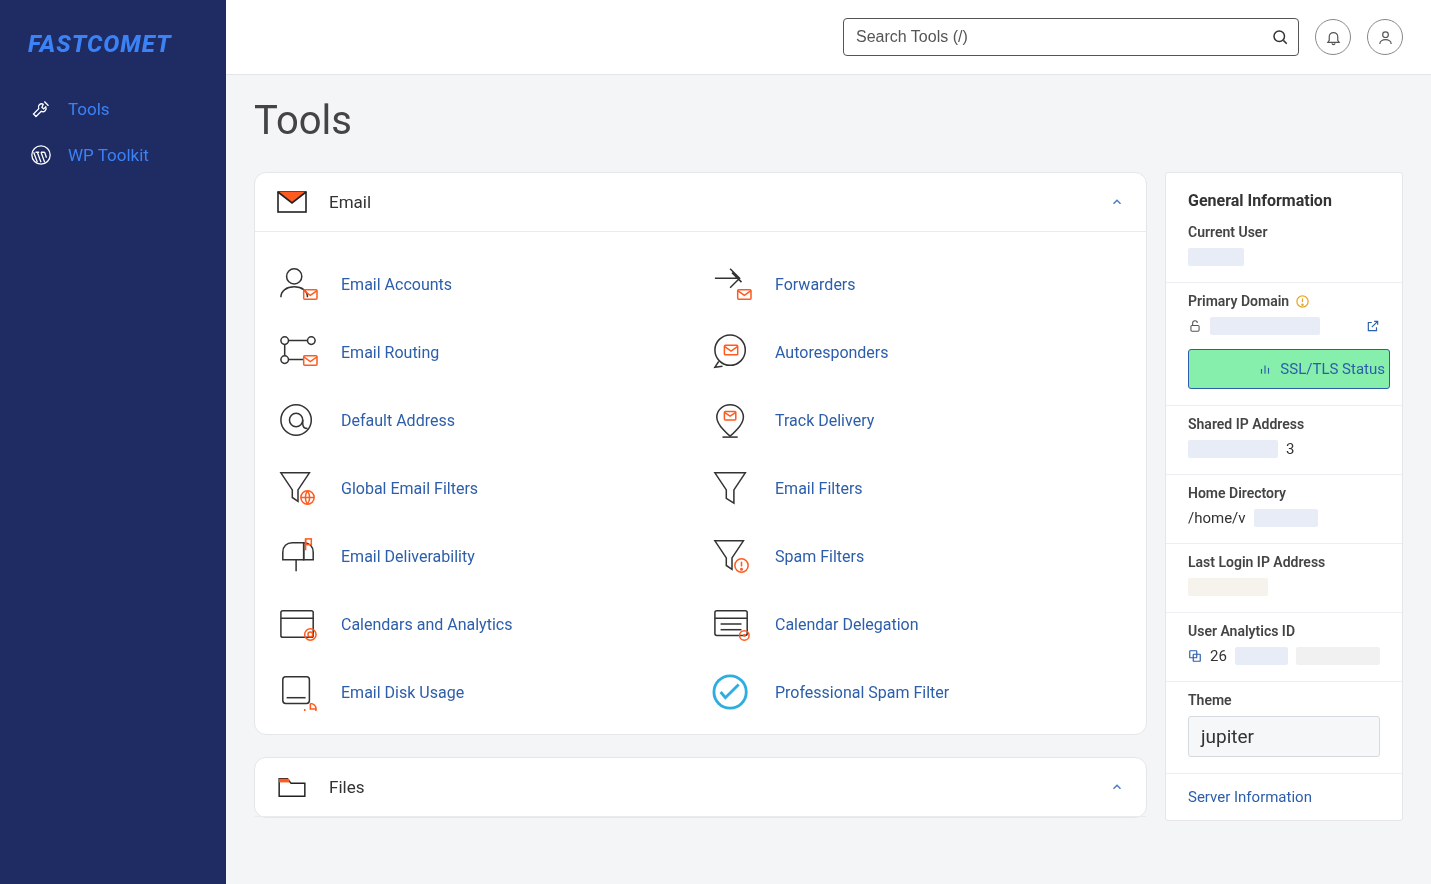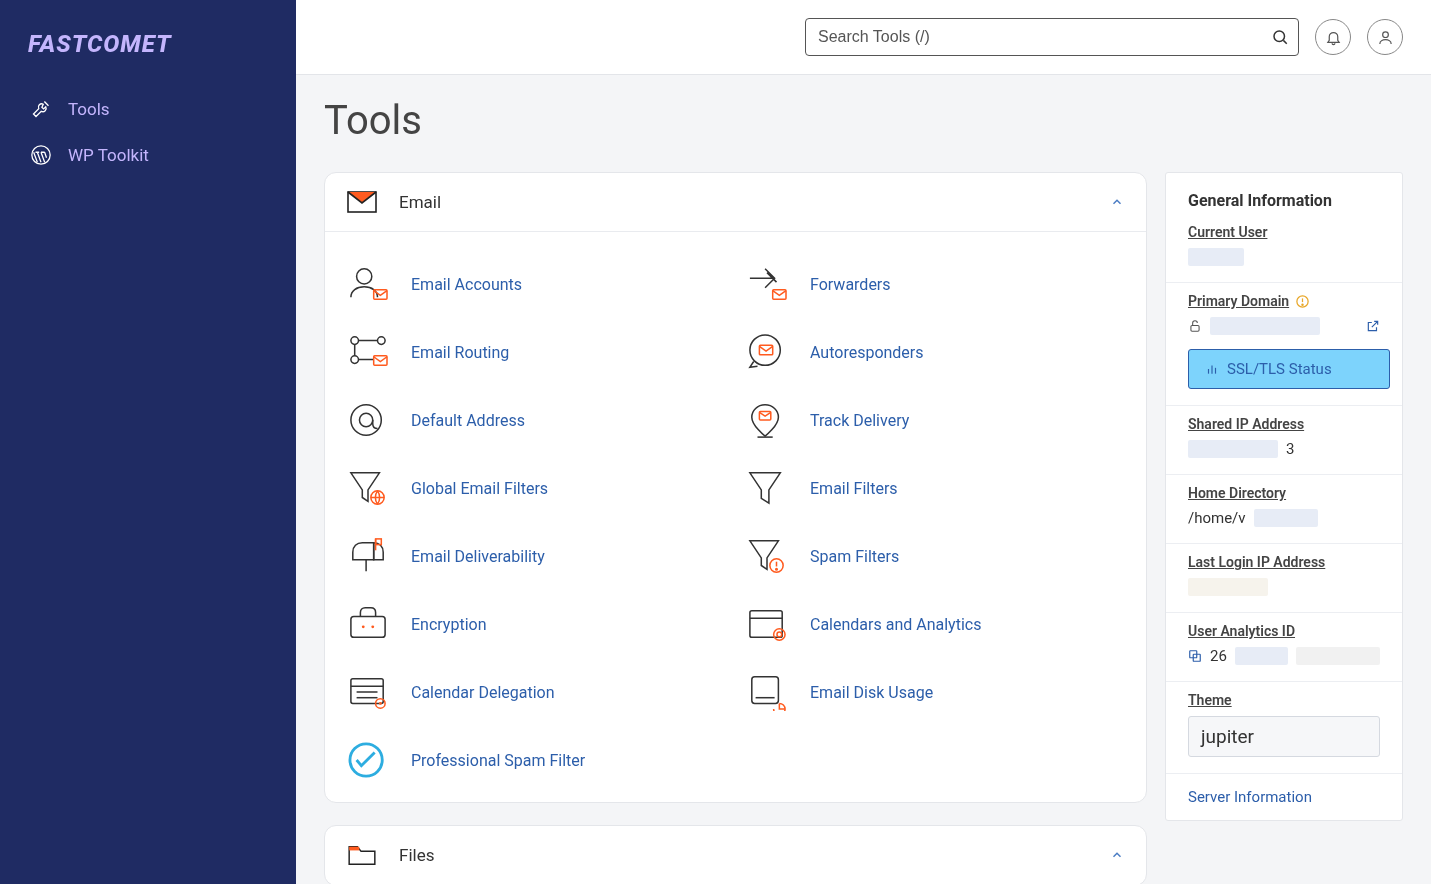--- a/index.html
+++ b/index.html
@@ -6,23 +6,23 @@
     body {
       font-family: -apple-system, BlinkMacSystemFont, "Segoe UI", Roboto, sans-serif;
       background: #f1f2f5;
       color: #333;
       width: 1431px;
       height: 884px;
       overflow: hidden;
     }
     .container { display: flex; height: 100%; }
     .sidebar {
-      width: 296px;
+      width: 226px;
       background: #1f2b63;
-      color: #c4b5fd;
+      color: #3b82f6;
       flex-shrink: 0;
       padding-top: 20px;
     }
     .logo {
       padding: 10px 28px 28px;
       font-size: 24px;
       font-weight: 800;
       font-style: italic;
       letter-spacing: 1px;
       display: flex;
@@ -55,21 +55,21 @@
       background: #fff;
       border-bottom: 1px solid #e3e5e9;
       padding: 18px 28px;
       display: flex;
       justify-content: flex-end;
       align-items: center;
       gap: 16px;
     }
     .search-wrap {
       position: relative;
-      width: 494px;
+      width: 456px;
     }
     .search-input {
       width: 100%;
       height: 38px;
       border: 1.5px solid #555;
       border-radius: 4px;
       padding: 0 40px 0 12px;
       font-size: 16px;
       color: #555;
     }
@@ -175,21 +175,20 @@
     }
     .info-block.first { border-top: none; padding-top: 0; }
     .info-label {
       font-size: 14px;
       font-weight: 600;
       color: #444;
       margin-bottom: 8px;
       display: flex;
       align-items: center;
       gap: 6px;
-      text-decoration: underline;
     }
     .info-value {
       font-size: 15px;
       color: #333;
       display: flex;
       align-items: center;
       gap: 8px;
     }
     .redact {
       display: inline-block;
@@ -198,26 +197,26 @@
       height: 18px;
       vertical-align: middle;
     }
     .redact.sm { width: 56px; }
     .redact.md { width: 110px; }
     .redact.lg { width: 64px; }
     .ssl-btn {
       margin-top: 14px;
       width: calc(100% + 10px);
       border: 1px solid #2c5eaa;
-      background: #7dd3fc;
+      background: #86efac;
       border-radius: 3px;
-      padding: 10px 16px;
-      display: flex;
-      align-items: center;
-      justify-content: flex-start;
+      padding: 10px 4px;
+      display: flex;
+      align-items: center;
+      justify-content: flex-end;
       gap: 8px;
       color: #2c5eaa;
       font-size: 15px;
       cursor: pointer;
     }
     .select-box {
       border: 1px solid #d5d9e0;
       background: #f6f7f9;
       border-radius: 3px;
       padding: 8px 12px;
@@ -415,31 +414,20 @@
                     <circle cx="32" cy="30" r="7" stroke="#ff5b1f"></circle>
                     <line x1="32" y1="26" x2="32" y2="31" stroke="#ff5b1f"></line>
                     <circle cx="32" cy="34" r="0.8" fill="#ff5b1f" stroke="#ff5b1f"></circle>
                   </svg>
                 </span>
               <span class="tool-label">Spam Filters</span>
             </div>
             <div class="tool-item">
               <span class="tool-icon">
                   <svg width="42" height="38" viewBox="0 0 44 40" fill="none" stroke="#333" stroke-width="1.6">
-                    <rect x="4" y="12" width="36" height="22" rx="3"></rect>
-                    <path d="M14 12V8c0-3 2-5 5-5h6c3 0 5 2 5 5v4"></path>
-                    <circle cx="17" cy="23" r="1.5" fill="#ff5b1f" stroke="none"></circle>
-                    <circle cx="27" cy="23" r="1.5" fill="#ff5b1f" stroke="none"></circle>
-                  </svg>
-                </span>
-              <span class="tool-label">Encryption</span>
-            </div>
-            <div class="tool-item">
-              <span class="tool-icon">
-                  <svg width="42" height="38" viewBox="0 0 44 40" fill="none" stroke="#333" stroke-width="1.6">
                     <rect x="4" y="6" width="34" height="28" rx="2"></rect>
                     <line x1="4" y1="14" x2="38" y2="14"></line>
                     <line x1="12" y1="20" x2="12" y2="20"></line>
                     <line x1="20" y1="20" x2="20" y2="20"></line>
                     <line x1="12" y1="27" x2="12" y2="27"></line>
                     <circle cx="35" cy="31" r="6" stroke="#ff5b1f"></circle>
                     <circle cx="35" cy="31" r="2.5" stroke="#ff5b1f"></circle>
                   </svg>
                 </span>
               <span class="tool-label">Calendars and Analytics</span>

